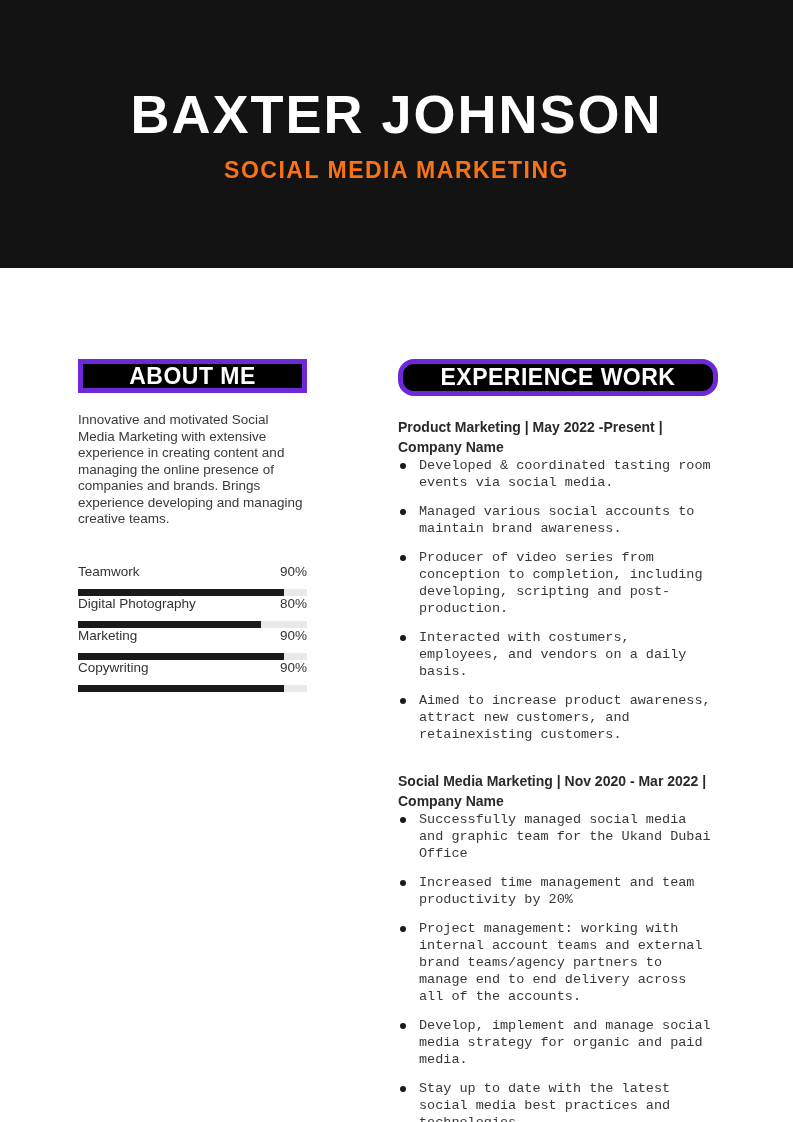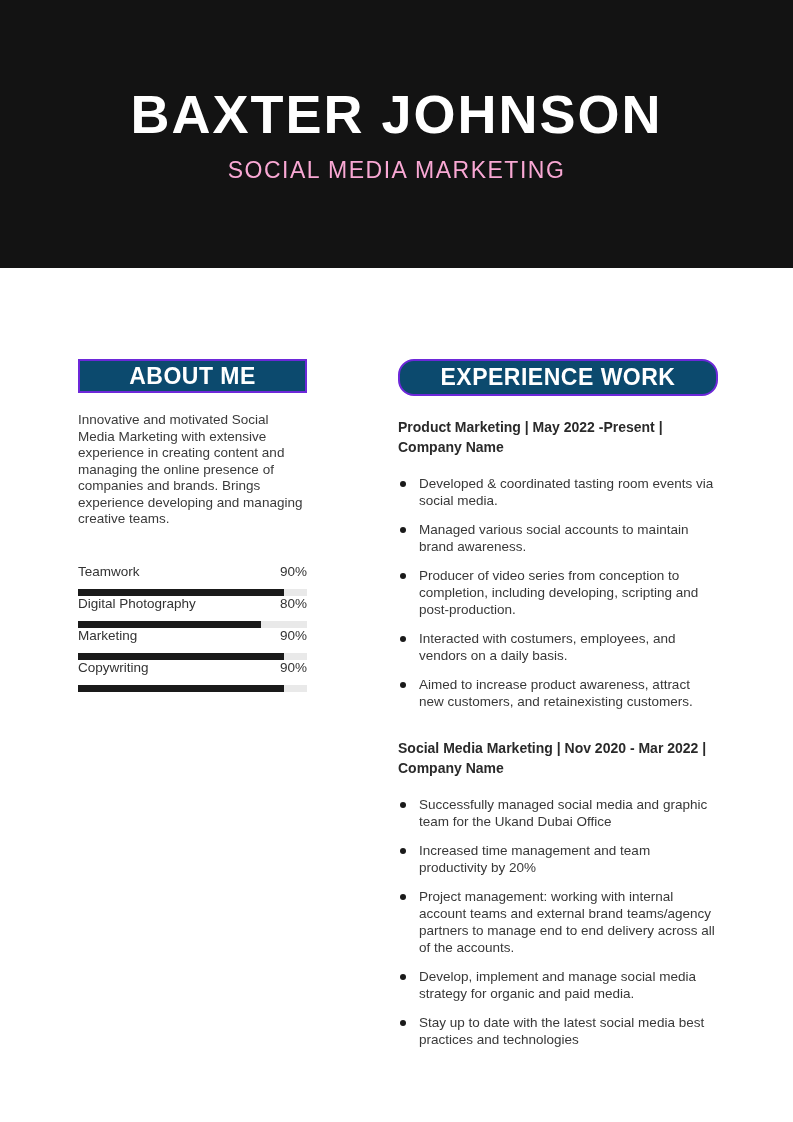--- a/index.html
+++ b/index.html
@@ -21,39 +21,39 @@
     gap: 18px;
   }
   .hero h1 {
     color: #ffffff;
     font-size: 54px;
     font-weight: 700;
     letter-spacing: 2px;
     line-height: 1;
   }
   .hero .subtitle {
-    color: #f9a8d4;
+    color: #f97316;
     font-size: 23px;
-    font-weight: 400;
+    font-weight: 700;
     letter-spacing: 1.5px;
     line-height: 1;
   }
 
   
   .content {
     display: flex;
     padding: 91px 0 0 78px;
     gap: 91px;
   }
   .col-left  { width: 229px; flex: 0 0 229px; }
   .col-right { width: 320px; flex: 0 0 320px; }
 
   .sec-head {
-    background: #0c4a6e;
-    border: 2px solid #6d28d9;
+    background: #000000;
+    border: 5px solid #6d28d9;
     color: #ffffff;
     height: 34px;
     display: flex; align-items: center; justify-content: center;
     font-size: 23px;
     font-weight: 700;
     letter-spacing: 0.5px;
   }
   .col-right .sec-head { height: 37px; border-radius: 16px; }
 
   
@@ -92,22 +92,22 @@
 
   
   .job-title {
     margin-top: 21px;
     font-size: 14px;
     font-weight: 700;
     line-height: 20px;
     color: #2a2a2a;
   }
   .bullets {
-    margin-top: 18px;
     list-style: none;
+    font-family: Liberation Mono, monospace;
   }
   .bullets li {
     position: relative;
     padding-left: 21px;
     font-size: 13.5px;
     line-height: 17px;
     color: #383838;
     margin-bottom: 12px;
   }
   .bullets li::before {

